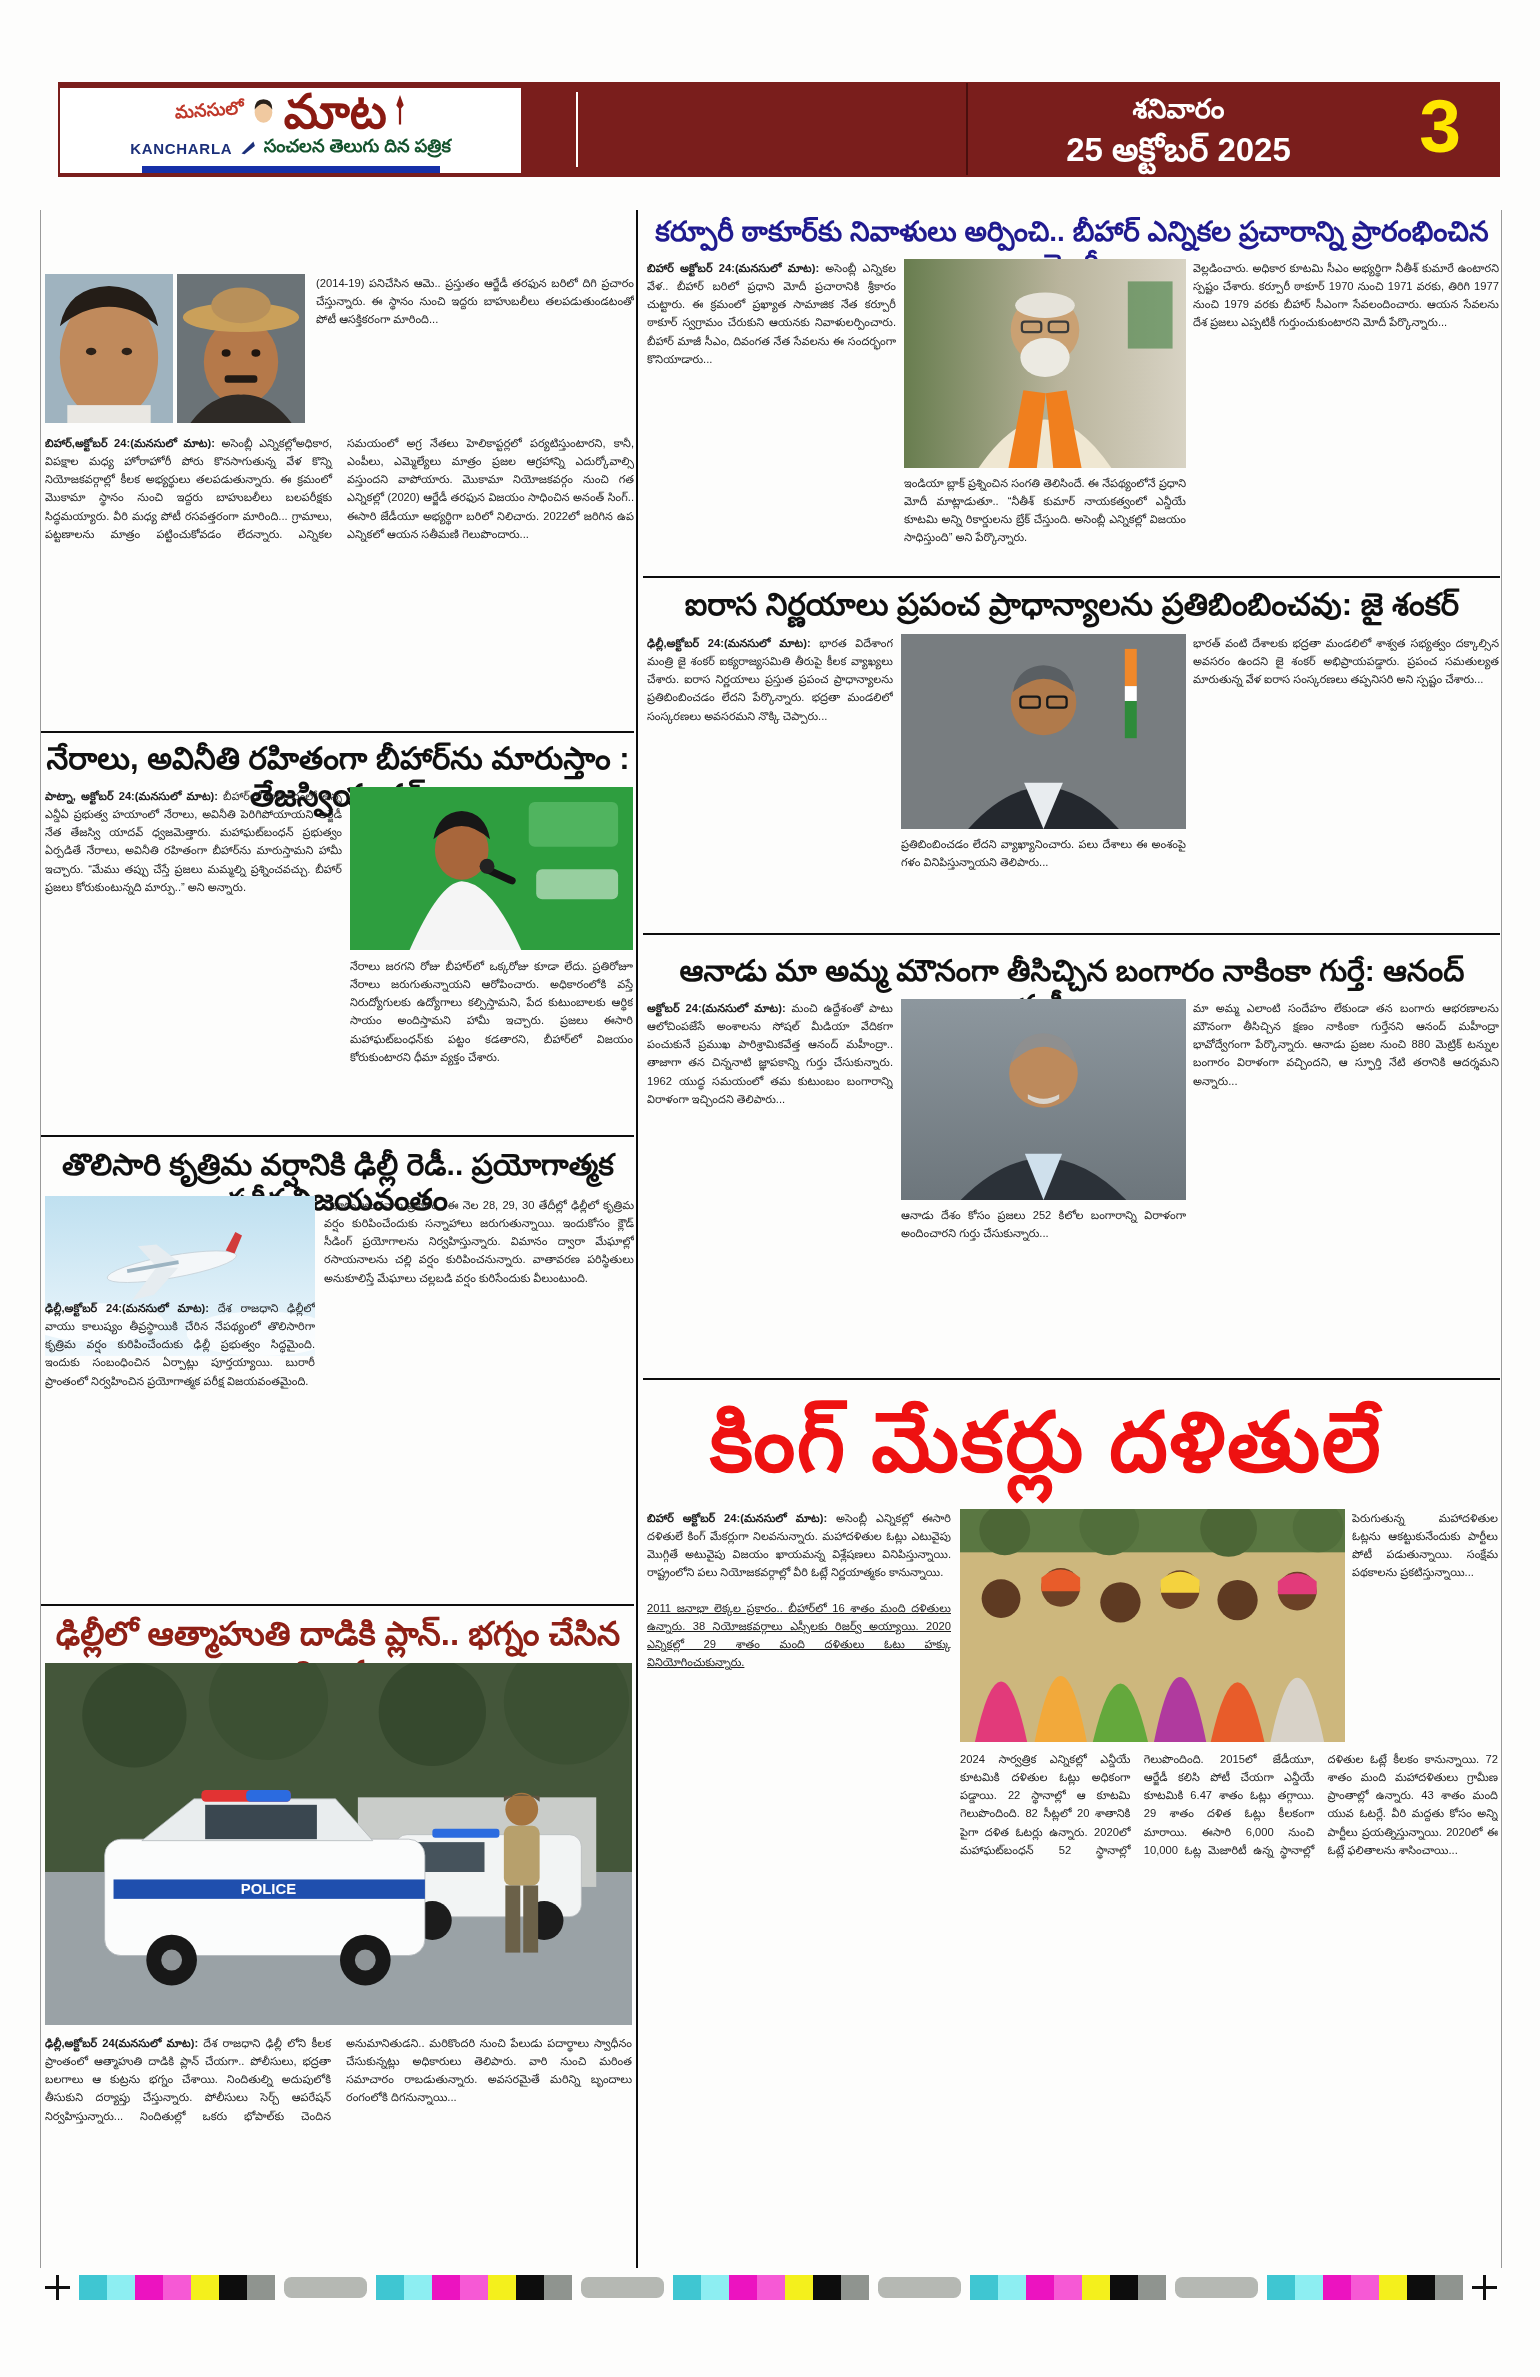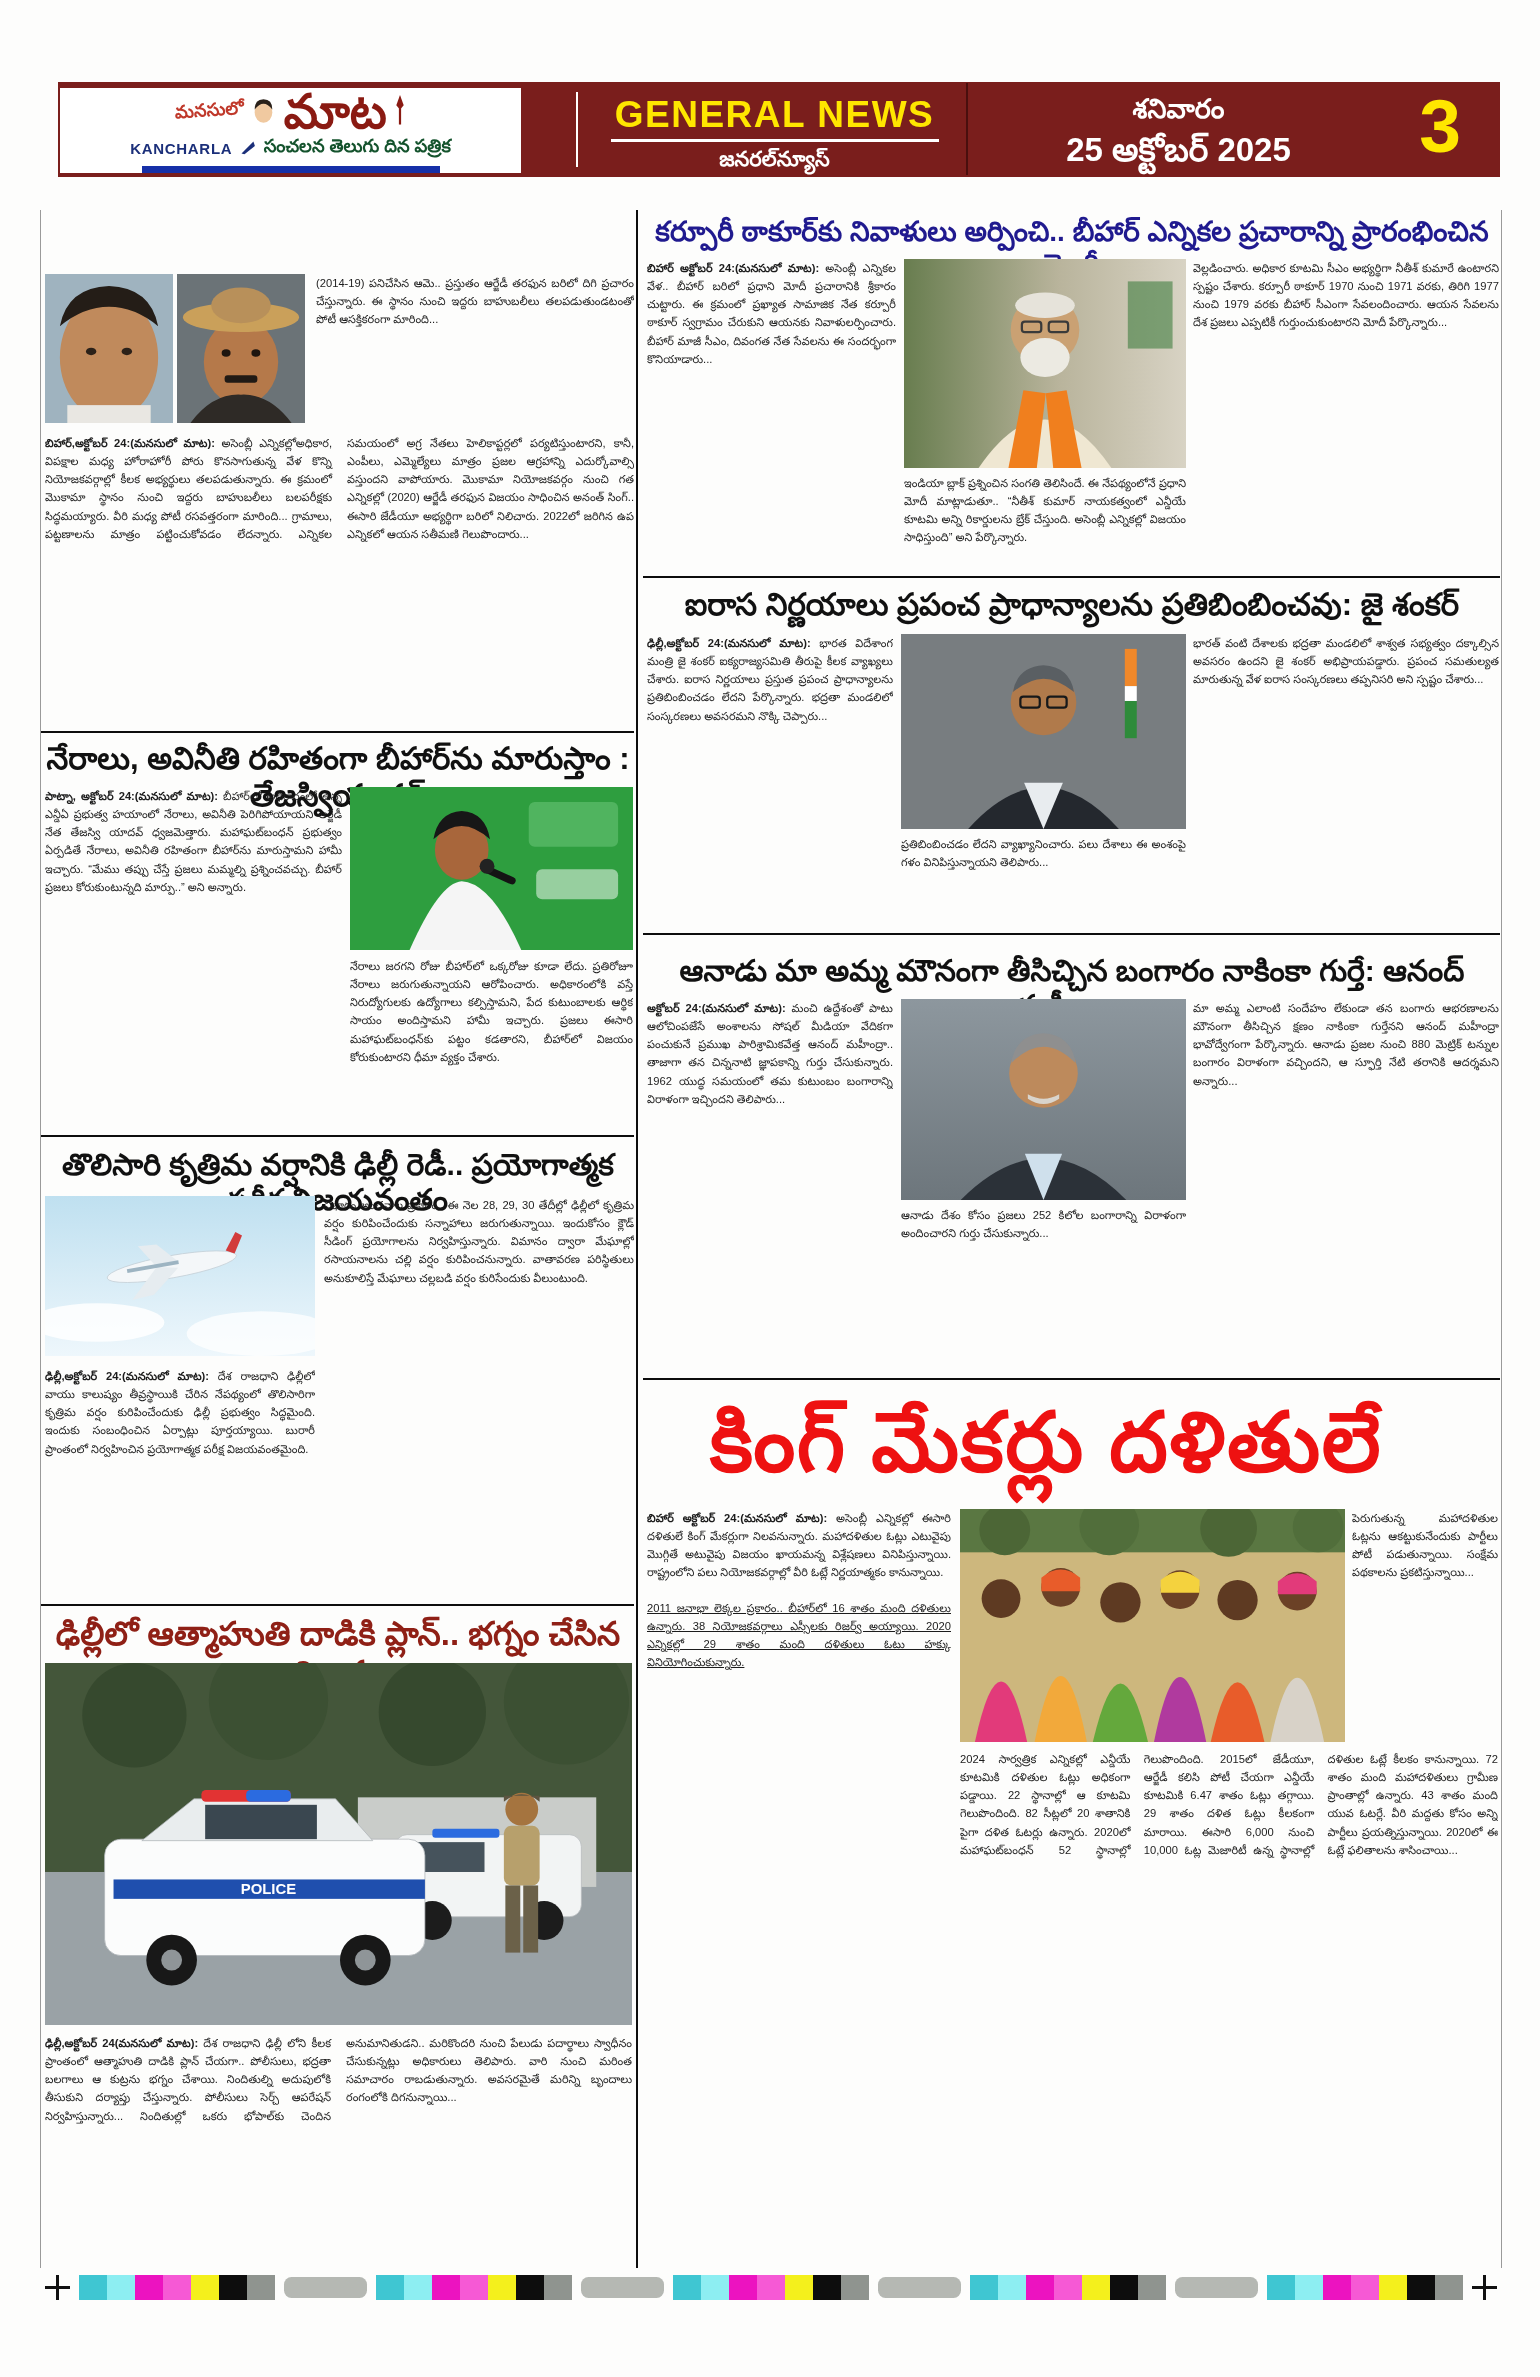--- a/index.html
+++ b/index.html
@@ -82,25 +82,20 @@
             <path d="M2 18 L18 2 L20 8 L6 19 Z" fill="#1b2f7a"></path>
           </svg>
       </span>
       <span class="logo-tag">సంచలన తెలుగు దిన పత్రిక</span>
     </div>
     <div class="logo-bar"></div>
   </div>
 
   <div class="abs hdr-div" style="left:576px;top:92px;height:75px;"></div>
 
-  <div class="abs" style="left:589px;top:94px;width:371px;">
-    <div class="gn-title">GENERAL NEWS</div>
-    <div class="gn-underline" style="width:328px;margin:3px auto 4.5px auto;"></div>
-    <div class="gn-sub">జనరల్‌న్యూస్</div>
-  </div>
 
   <div class="abs hdr-div2" style="left:966px;top:83px;height:92px;"></div>
 
   <div class="abs" style="left:977px;top:94px;width:403px;">
     <div class="date-day">శనివారం</div>
     <div class="date-full">25 అక్టోబర్ 2025</div>
   </div>
 
   <div class="abs page-num" style="left:1384px;top:89px;width:112px;">3</div>
 
@@ -184,21 +179,21 @@
         <polygon points="150,92 110,130 140,128 178,98" fill="#e6ecf0"></polygon>
         <polygon points="150,92 130,60 155,62 180,90" fill="#e6ecf0"></polygon>
         <polygon points="245,86 262,64 270,70 256,92" fill="#d23b3b"></polygon>
         <rect x="110" y="88" width="70" height="5" fill="#9db4c2"></rect>
       </g>
     </svg>
   </div>
 
   <div class="abs bt" style="left:324px;top:1196px;width:310px;height:395px;">విభాగం అంచనాల ప్రకారం.. ఈ నెల 28, 29, 30 తేదీల్లో ఢిల్లీలో కృత్రిమ వర్షం కురిపించేందుకు సన్నాహాలు జరుగుతున్నాయి. ఇందుకోసం క్లౌడ్ సీడింగ్ ప్రయోగాలను నిర్వహిస్తున్నారు. విమానం ద్వారా మేఘాల్లో రసాయనాలను చల్లి వర్షం కురిపించనున్నారు. వాతావరణ పరిస్థితులు అనుకూలిస్తే మేఘాలు చల్లబడి వర్షం కురిసేందుకు వీలుంటుంది.</div>
 
-  <div class="abs bt" style="left:45px;top:1367px;width:270px;height:224px;">
+  <div class="abs bt" style="left:45px;top:1299px;width:270px;height:224px;">
     <span class="dl">ఢిల్లీ,అక్టోబర్ 24:(మనసులో మాట):</span>
     <span>దేశ రాజధాని ఢిల్లీలో వాయు కాలుష్యం తీవ్రస్థాయికి చేరిన నేపథ్యంలో తొలిసారిగా కృత్రిమ వర్షం కురిపించేందుకు ఢిల్లీ ప్రభుత్వం సిద్ధమైంది. ఇందుకు సంబంధించిన ఏర్పాట్లు పూర్తయ్యాయి. బురారీ ప్రాంతంలో నిర్వహించిన ప్రయోగాత్మక పరీక్ష విజయవంతమైంది.</span>
   </div>
 
   <div class="abs rule-h" style="left:41px;top:1604px;width:593px;"></div>
 
   <div class="abs hl hl-maroon" style="left:45px;top:1615px;width:586px;">ఢిల్లీలో ఆత్మాహుతి దాడికి ప్లాన్.. భగ్నం చేసిన అధికారులు</div>
 
   <div class="abs photo" style="left:45px;top:1663px;width:587px;height:362px;">
     <svg viewBox="0 0 788 485" preserveAspectRatio="none">

